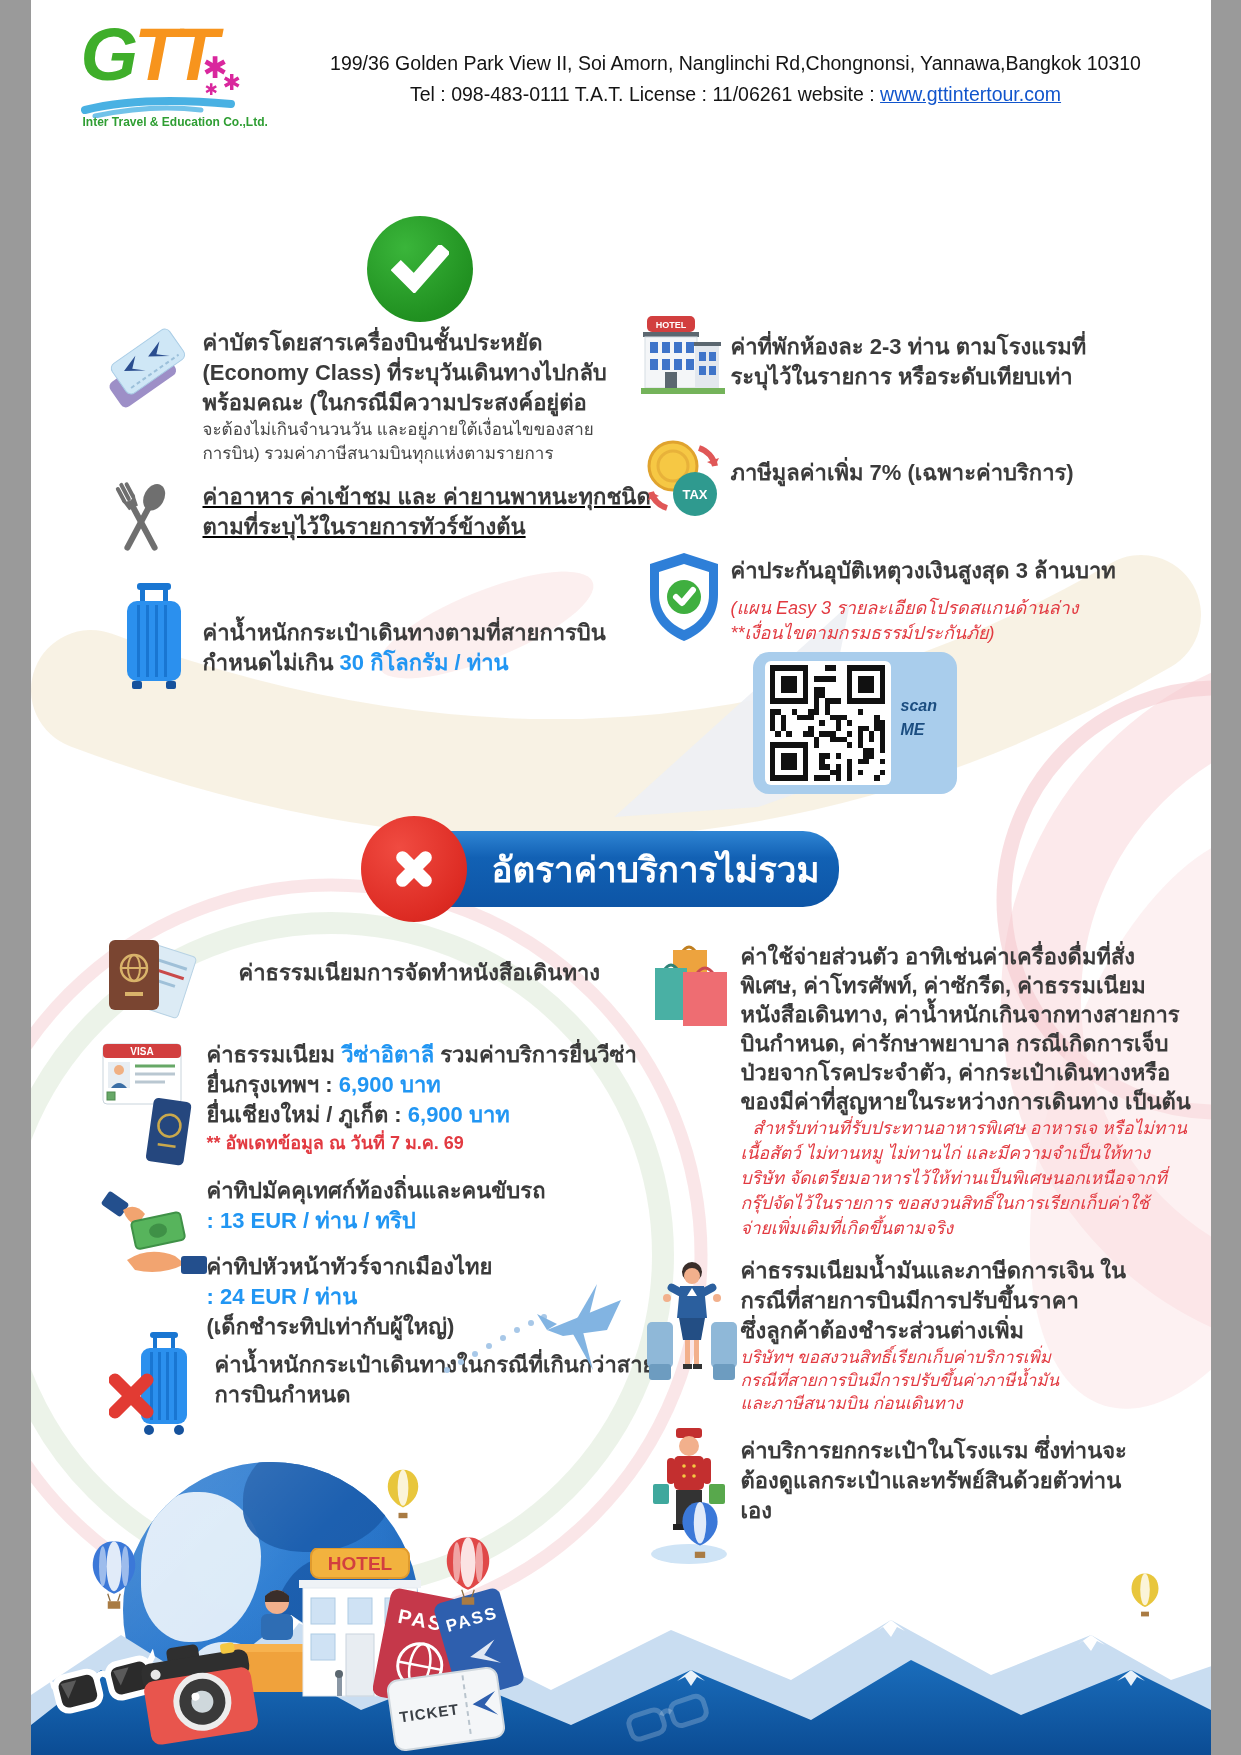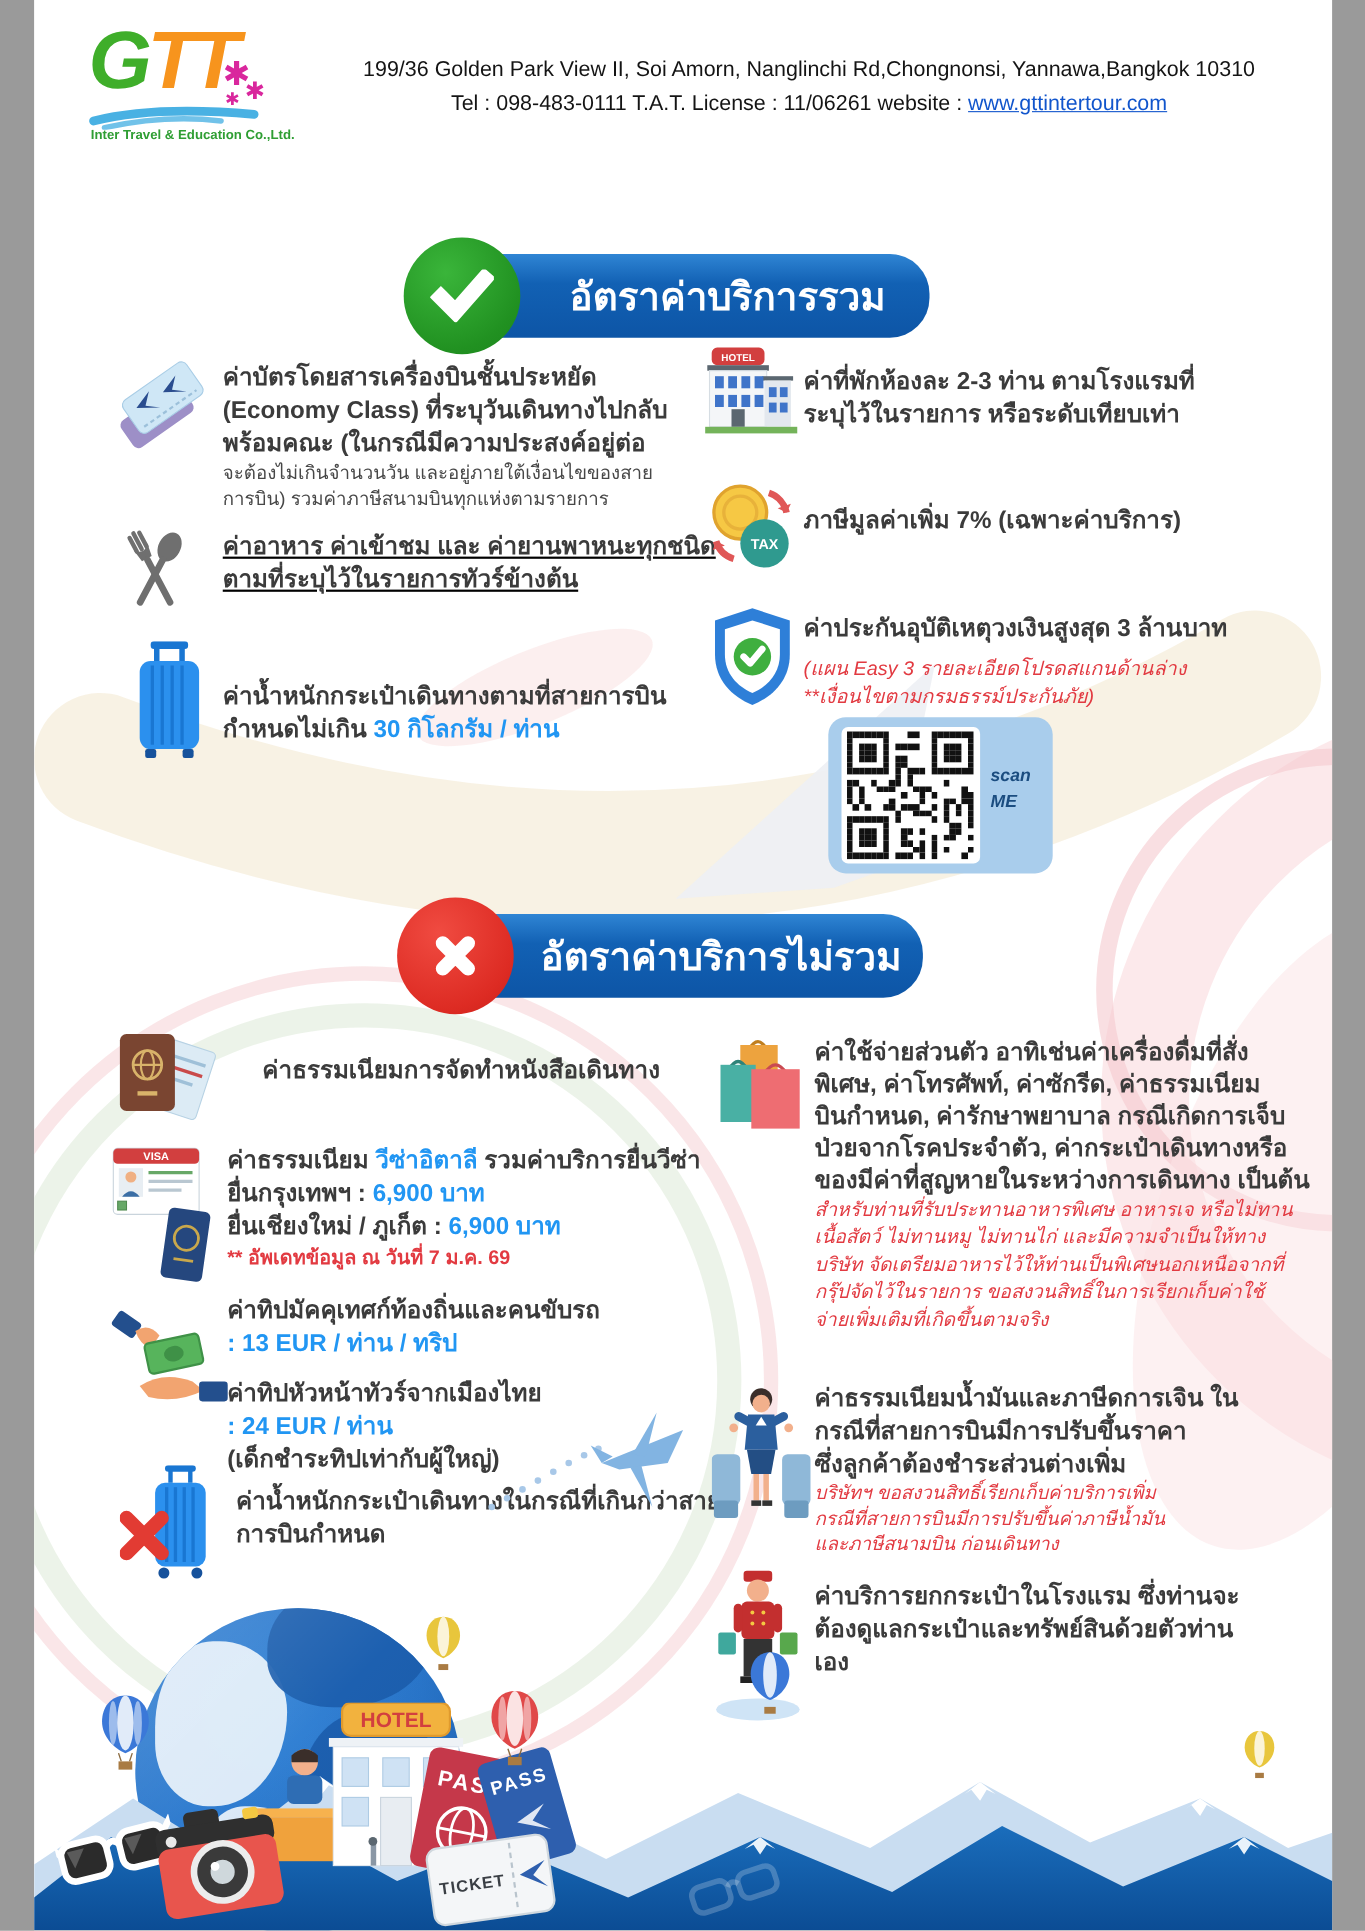--- a/index.html
+++ b/index.html
@@ -71,23 +71,20 @@
       <path d="M14 24 Q 70 12 120 18" stroke="#35a8e0" stroke-width="5" fill="none" stroke-linecap="round" opacity="0.7"></path>
     </svg>
     <span class="logo-caption">Inter Travel &amp; Education Co.,Ltd.</span>
   </div>
   <div class="abs addr">
     <div>199/36 Golden Park View II, Soi Amorn, Nanglinchi Rd,Chongnonsi, Yannawa,Bangkok 10310</div>
     <div><span>Tel : 098-483-0111 T.A.T. License : 11/06261 website : </span><a href="#">www.gttintertour.com</a></div>
   </div>
 
   <div class="abs banner" style="left:336px;top:216px;">
-    <div class="banner-bar">
-      <span class="banner-title">อัตราค่าบริการรวม</span>
-    </div>
     <div class="badge badge-green">
       <svg width="58" height="48" viewBox="0 0 48 40">
           <path d="M8 21 L19 32 L41 7" fill="none" stroke="#fff" stroke-width="12" stroke-linecap="square"></path>
         </svg>
     </div>
   </div>
 
   <div class="abs" style="left:64px;top:316px;">
     <svg width="100" height="100" viewBox="0 0 100 100">
       <g transform="rotate(-35 50 50)">
@@ -764,24 +761,25 @@
       <rect x="22" y="18" width="34" height="42" fill="#eda33e"></rect>
       <path d="M12 40 Q20 26 28 40" fill="none" stroke="#2f8379" stroke-width="3"></path>
       <rect x="4" y="36" width="32" height="52" fill="#49b0a4"></rect>
       <path d="M44 44 Q54 28 64 44" fill="none" stroke="#c94a52" stroke-width="3"></path>
       <rect x="32" y="40" width="44" height="54" fill="#ee6d72"></rect>
     </svg>
   </div>
   <div class="abs" style="left:710px;top:942px;">
     <div class="tl" style="line-height:29px;">ค่าใช้จ่ายส่วนตัว อาทิเช่นค่าเครื่องดื่มที่สั่ง</div>
     <div class="tl" style="line-height:29px;">พิเศษ, ค่าโทรศัพท์, ค่าซักรีด, ค่าธรรมเนียม</div>
+    <div class="tl" style="line-height:29px;">หนังสือเดินทาง, ค่าน้ำหนักเกินจากทางสายการ</div>
     <div class="tl" style="line-height:29px;">บินกำหนด, ค่ารักษาพยาบาล กรณีเกิดการเจ็บ</div>
     <div class="tl" style="line-height:29px;">ป่วยจากโรคประจำตัว, ค่ากระเป๋าเดินทางหรือ</div>
     <div class="tl" style="line-height:29px;">ของมีค่าที่สูญหายในระหว่างการเดินทาง เป็นต้น</div>
-    <div class="tn" style="font-size:17.5px;">สำหรับท่านที่รับประทานอาหารพิเศษ อาหารเจ หรือไม่ทาน</div>
+    <div class="tn" style="font-size:17.5px;margin-left:12px;">สำหรับท่านที่รับประทานอาหารพิเศษ อาหารเจ หรือไม่ทาน</div>
     <div class="tn" style="font-size:17.5px;">เนื้อสัตว์ ไม่ทานหมู ไม่ทานไก่ และมีความจำเป็นให้ทาง</div>
     <div class="tn" style="font-size:17.5px;">บริษัท จัดเตรียมอาหารไว้ให้ท่านเป็นพิเศษนอกเหนือจากที่</div>
     <div class="tn" style="font-size:17.5px;">กรุ๊ปจัดไว้ในรายการ ขอสงวนสิทธิ์ในการเรียกเก็บค่าใช้</div>
     <div class="tn" style="font-size:17.5px;">จ่ายเพิ่มเติมที่เกิดขึ้นตามจริง</div>
   </div>
 
   <div class="abs" style="left:616px;top:1256px;">
     <svg width="90" height="134" viewBox="0 0 90 134">
       <g fill="#8fb8d8">
         <rect x="0" y="66" width="26" height="46" rx="5"></rect>

